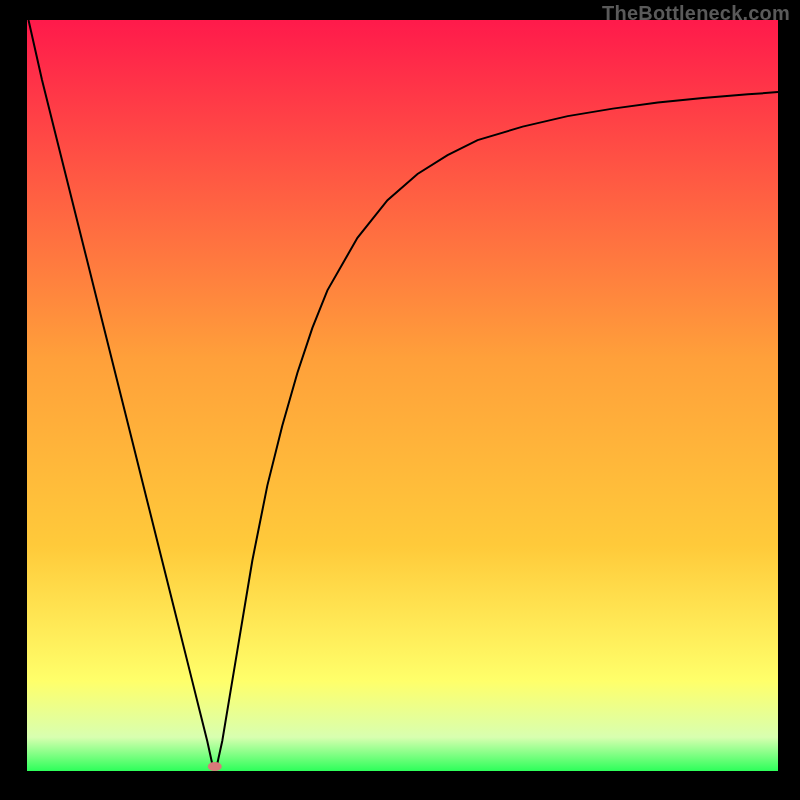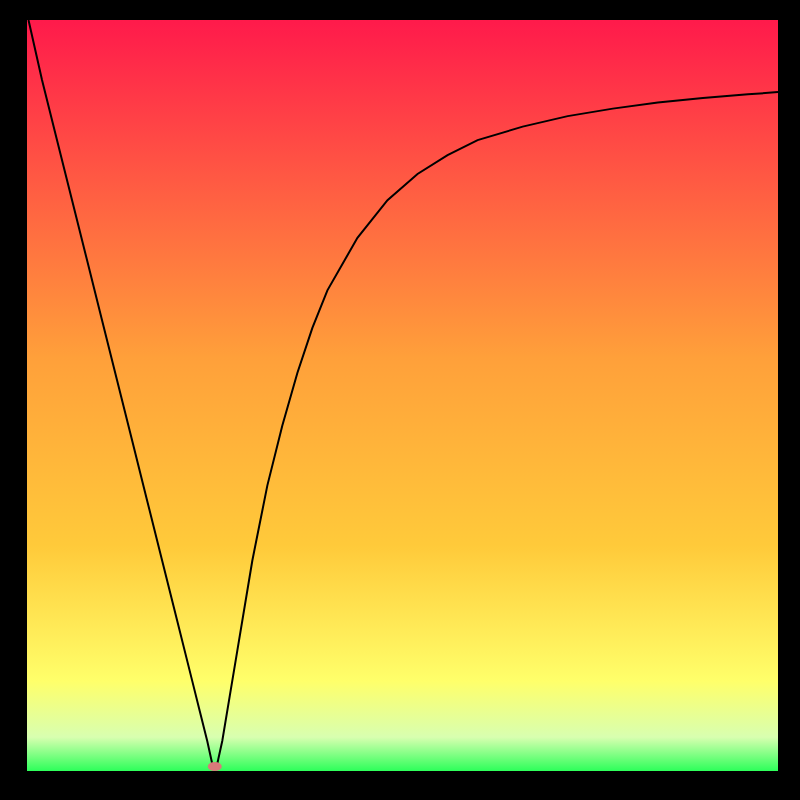--- a/index.html
+++ b/index.html
@@ -37,20 +37,21 @@
   }
   svg {
     display: block;
   }
 </style>
 </head>
 <body>
 
 <div class="frame">
 
+  <div class="watermark">TheBottleneck.com</div>
 
   <div class="plot-wrap">
     <svg id="plot-svg" viewBox="0 0 751 751" width="751" height="751">
       <defs>
         <linearGradient id="bg-grad" x1="0" y1="0" x2="0" y2="1">
           <stop id="g0" offset="0%" stop-color="#ff1a4b"></stop>
           <stop id="g1" offset="45%" stop-color="#ffa03a"></stop>
           <stop id="g2" offset="70%" stop-color="#ffca3a"></stop>
           <stop id="g3" offset="88%" stop-color="#ffff6a"></stop>
           <stop id="g4" offset="95.5%" stop-color="#d8ffb0"></stop>

